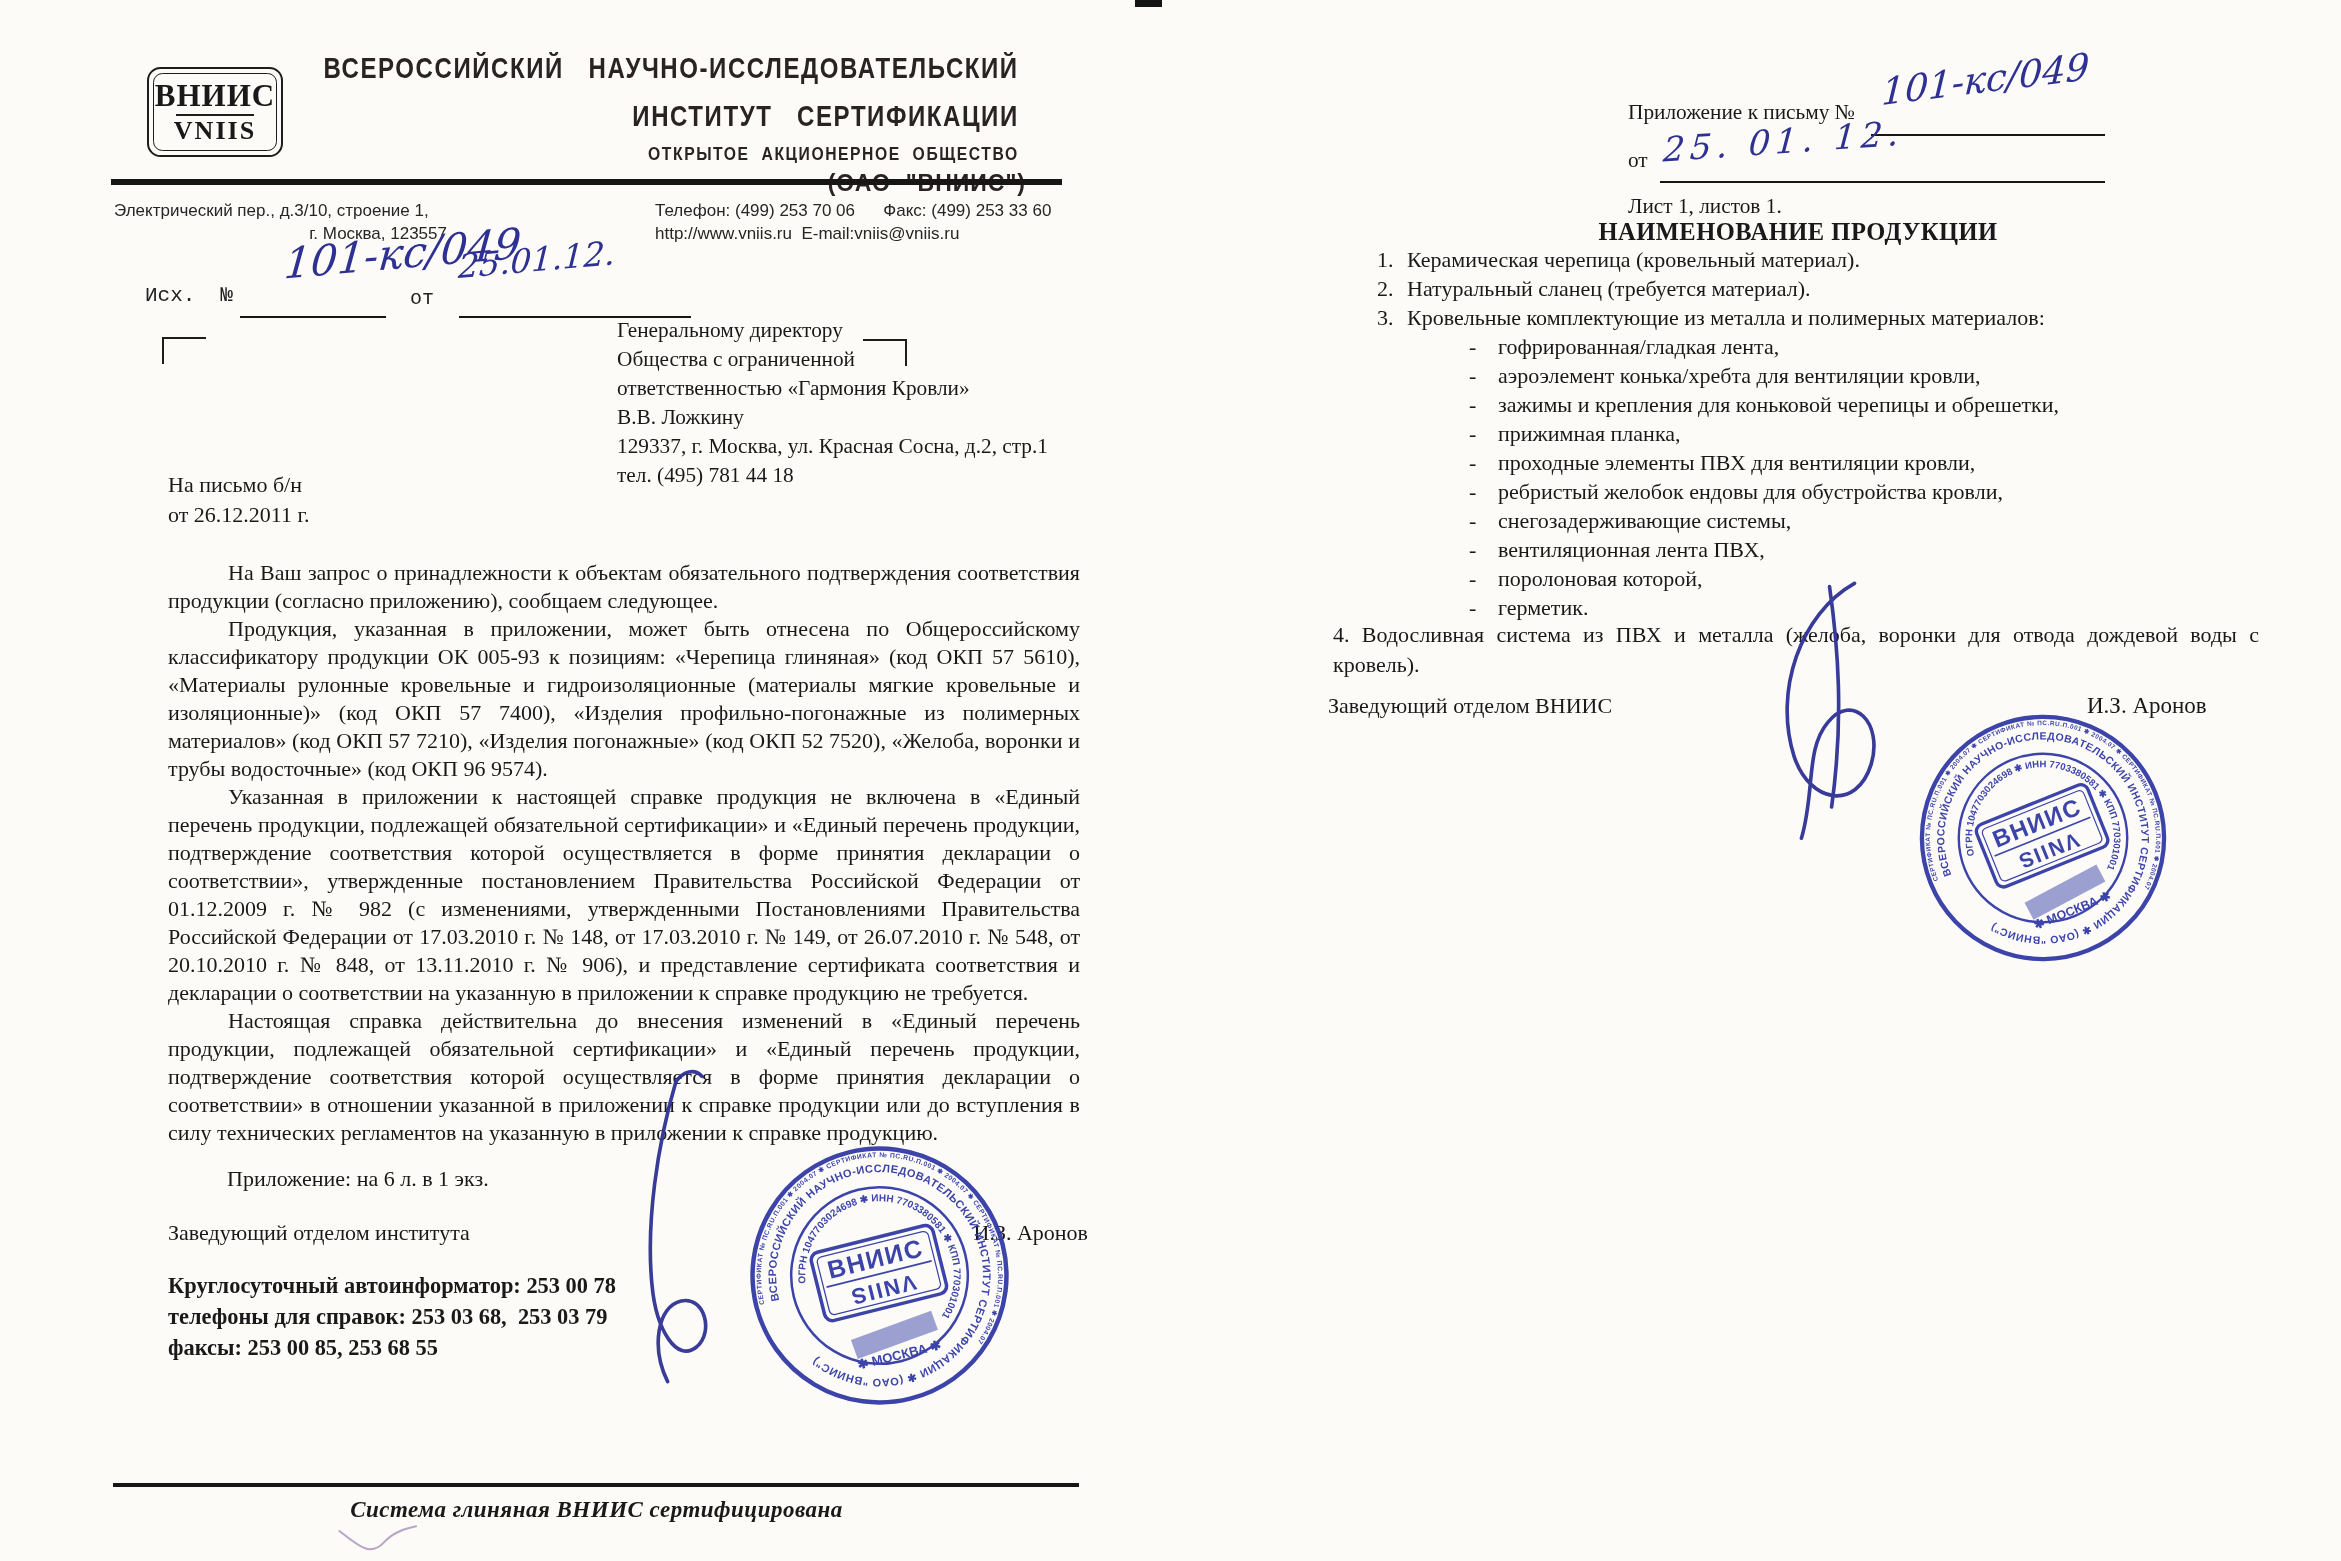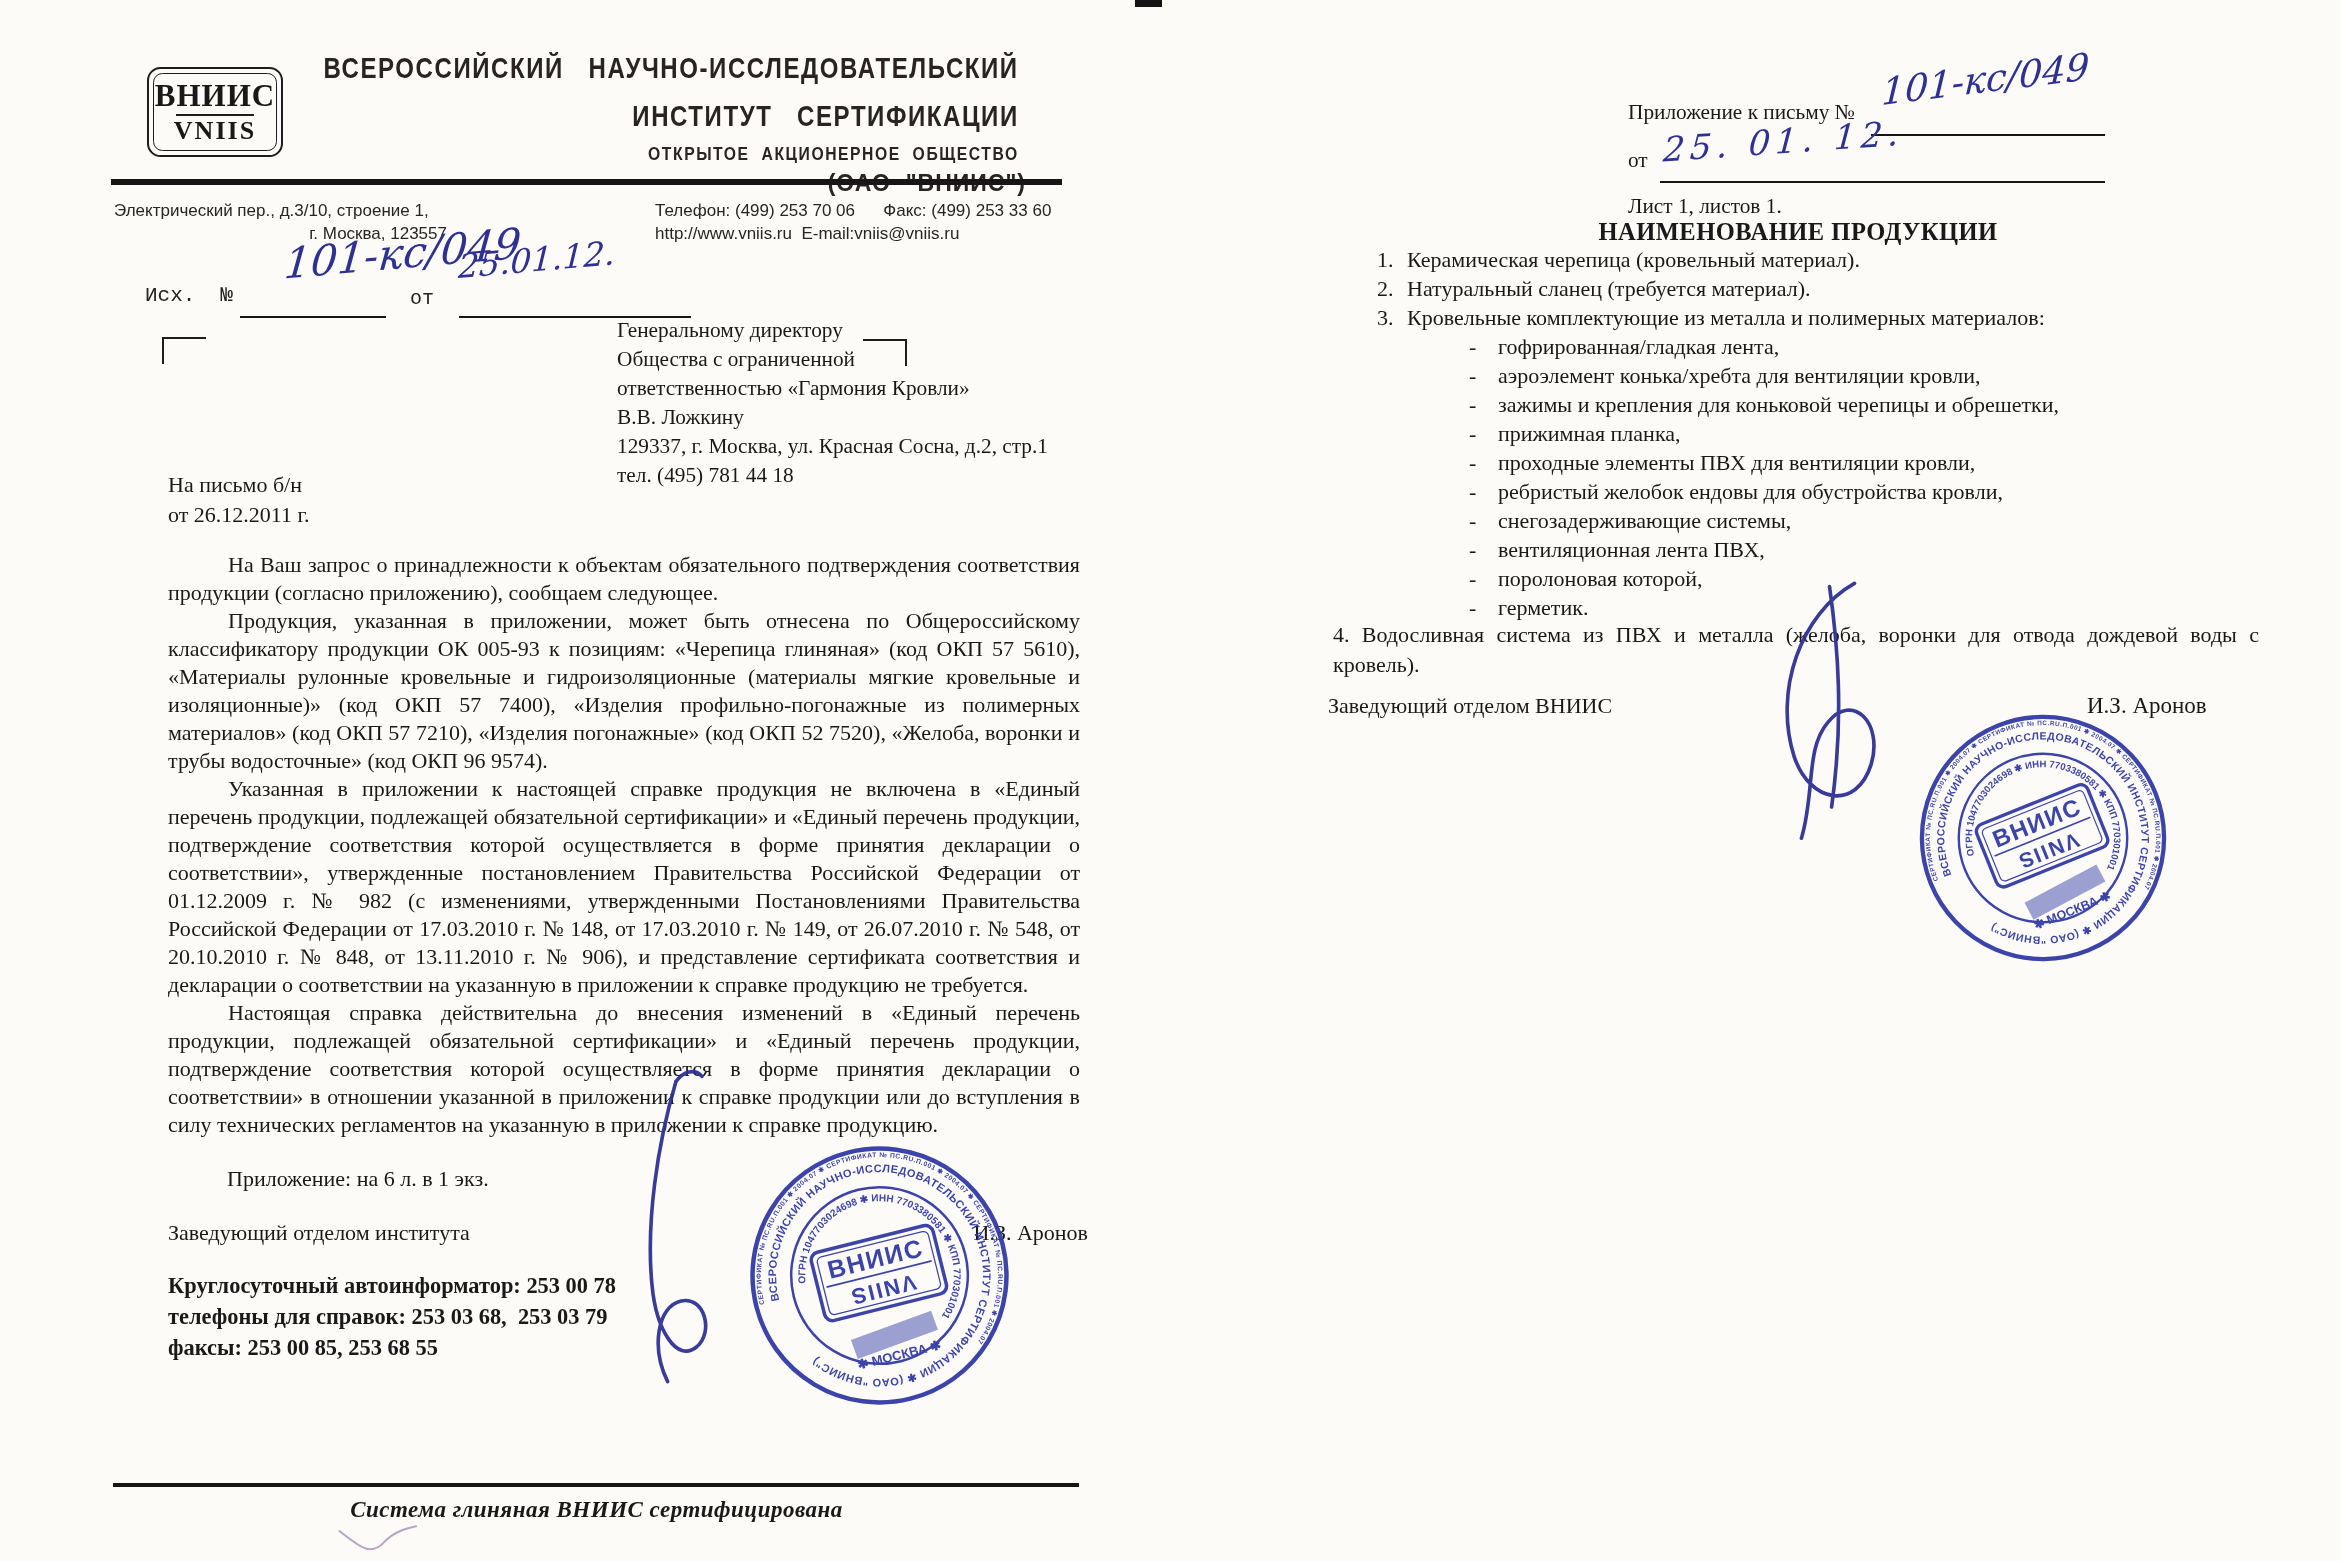--- a/index.html
+++ b/index.html
@@ -17,21 +17,21 @@
   .logo-top{font-weight:bold;font-size:31px;letter-spacing:1px;line-height:1;}
   .logo-div{width:78px;height:2.1px;background:#1d1d1d;margin:3.1px 0 2.1px 0;}
   .logo-bottom{font-weight:bold;font-size:26px;letter-spacing:2.1px;line-height:1;}
   
   .org{left:297px;width:729px;text-align:right;font-family:"Liberation Sans",sans-serif;
        font-weight:bold;color:#2a2324;}
   .org1{font-size:24.5px;letter-spacing:1.6px;transform:scale(0.98,1.18);}
   .org3{font-size:16px;letter-spacing:1.6px;transform:scale(0.98,1.12);}
   .org4{font-size:23px;letter-spacing:1px;}
   .addr{font-family:"Liberation Sans",sans-serif;font-size:17px;color:#262626;line-height:23.4px;}
-  .body-text{font-size:22px;line-height:28px;text-align:justify;}
+  .body-text{font-size:22px;line-height:28px;text-align:justify;margin-top:8px;}
   .body-text p{margin:0;text-indent:60px;}
   .footer-it{font-weight:bold;font-style:italic;font-size:23px;letter-spacing:0.5px;}
   .corner{border-color:#1d1d1d;border-style:solid;width:42px;height:25px;}
   svg text{font-family:"Liberation Sans",sans-serif;}
 </style>
 </head>
 <body>
 
 <div class="canvas">
 

